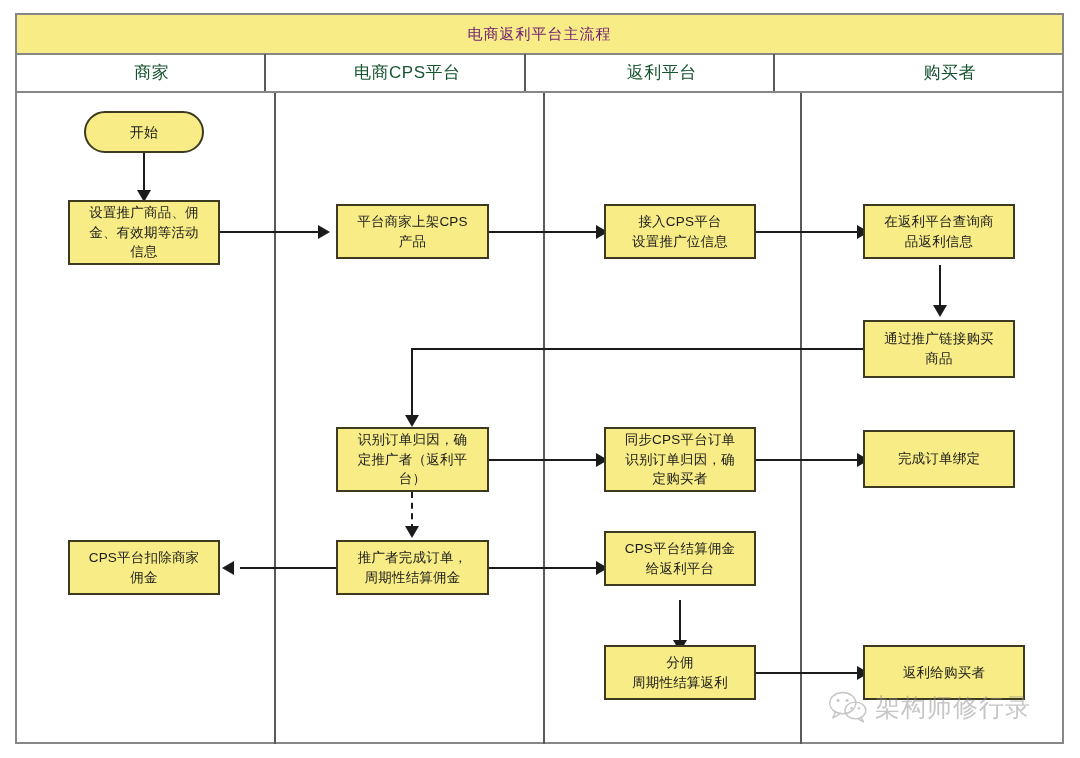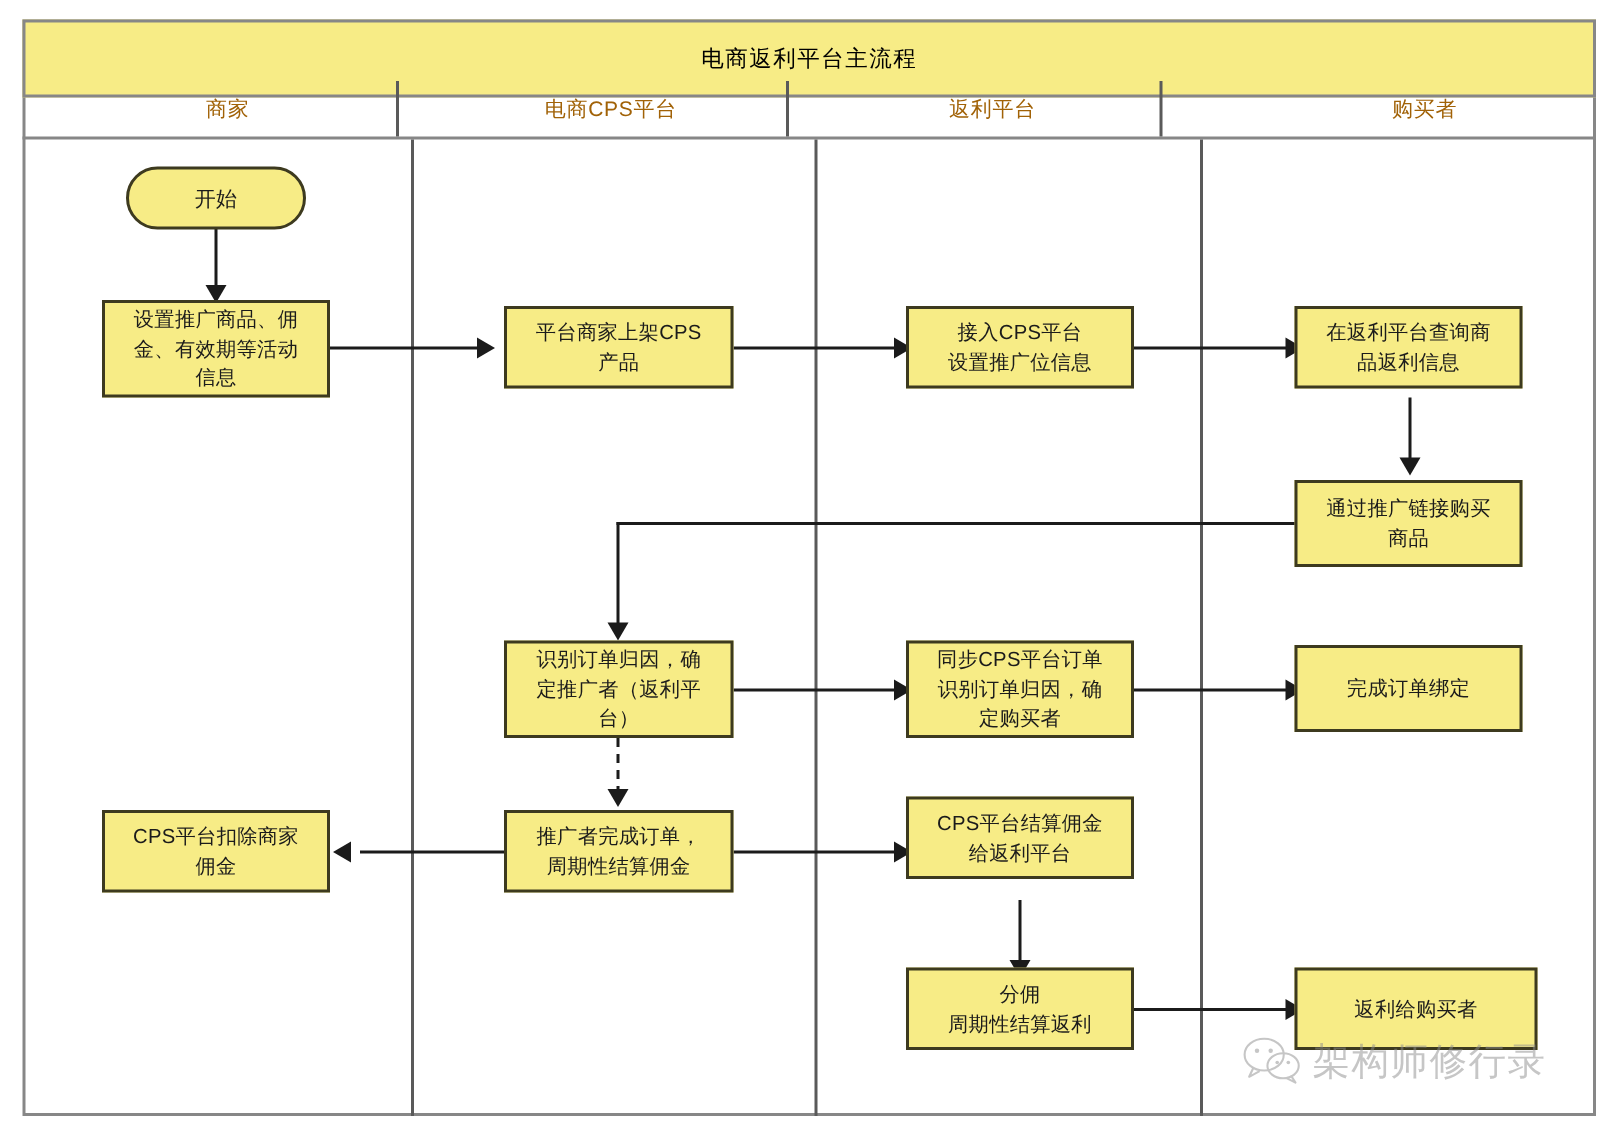--- a/index.html
+++ b/index.html
@@ -24,48 +24,48 @@
     height: 731px;
     border: 2px solid #878787;
     box-sizing: border-box;
     background: #ffffff;
   }
   .pool-title {
     position: absolute;
     left: 15px;
     top: 13px;
     width: 1049px;
-    height: 52px;
+    height: 42px;
     box-sizing: border-box;
     background: #f7ec86;
     border: 2px solid #878787;
     display: flex;
     align-items: center;
     justify-content: center;
     font-size: 15px;
-    color: #000000;
+    color: #701a75;
     letter-spacing: 1px;
   }
   .lane-header-row {
     position: absolute;
     left: 15px;
     top: 54px;
     width: 1049px;
     height: 39px;
     box-sizing: border-box;
     border-bottom: 2px solid #878787;
     display: flex;
   }
   .lane-header {
     box-sizing: border-box;
     display: flex;
     align-items: center;
     justify-content: center;
-    font-size: 14px;
-    color: #a16207;
+    font-size: 17px;
+    color: #14532d;
     letter-spacing: 0.5px;
     border-right: 2px solid #5a5a5a;
     height: 100%;
     padding-left: 25px;
   }
   .lane-header:last-child { border-right: none; margin-left: 36px; }
   
   .lane-divider {
     position: absolute;
     top: 93px;

